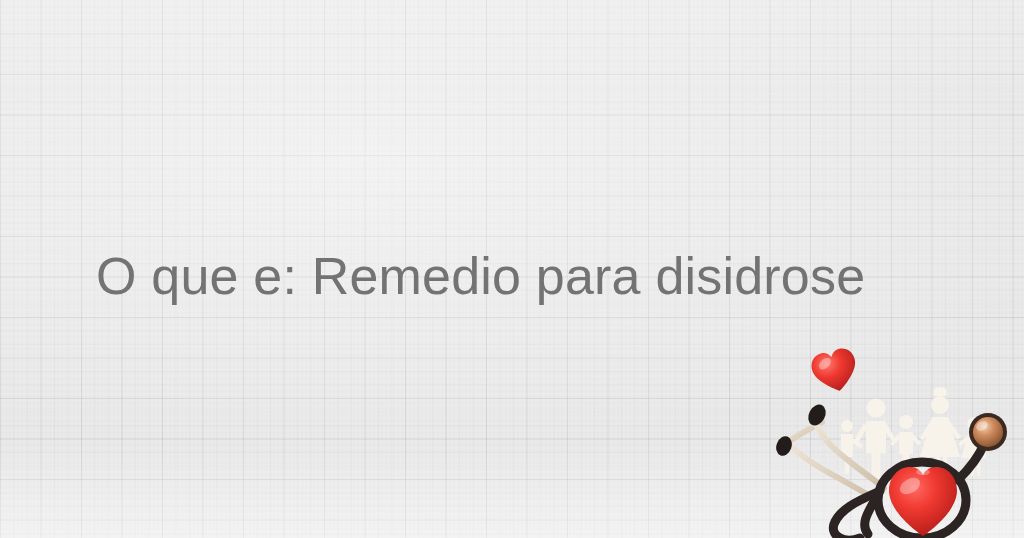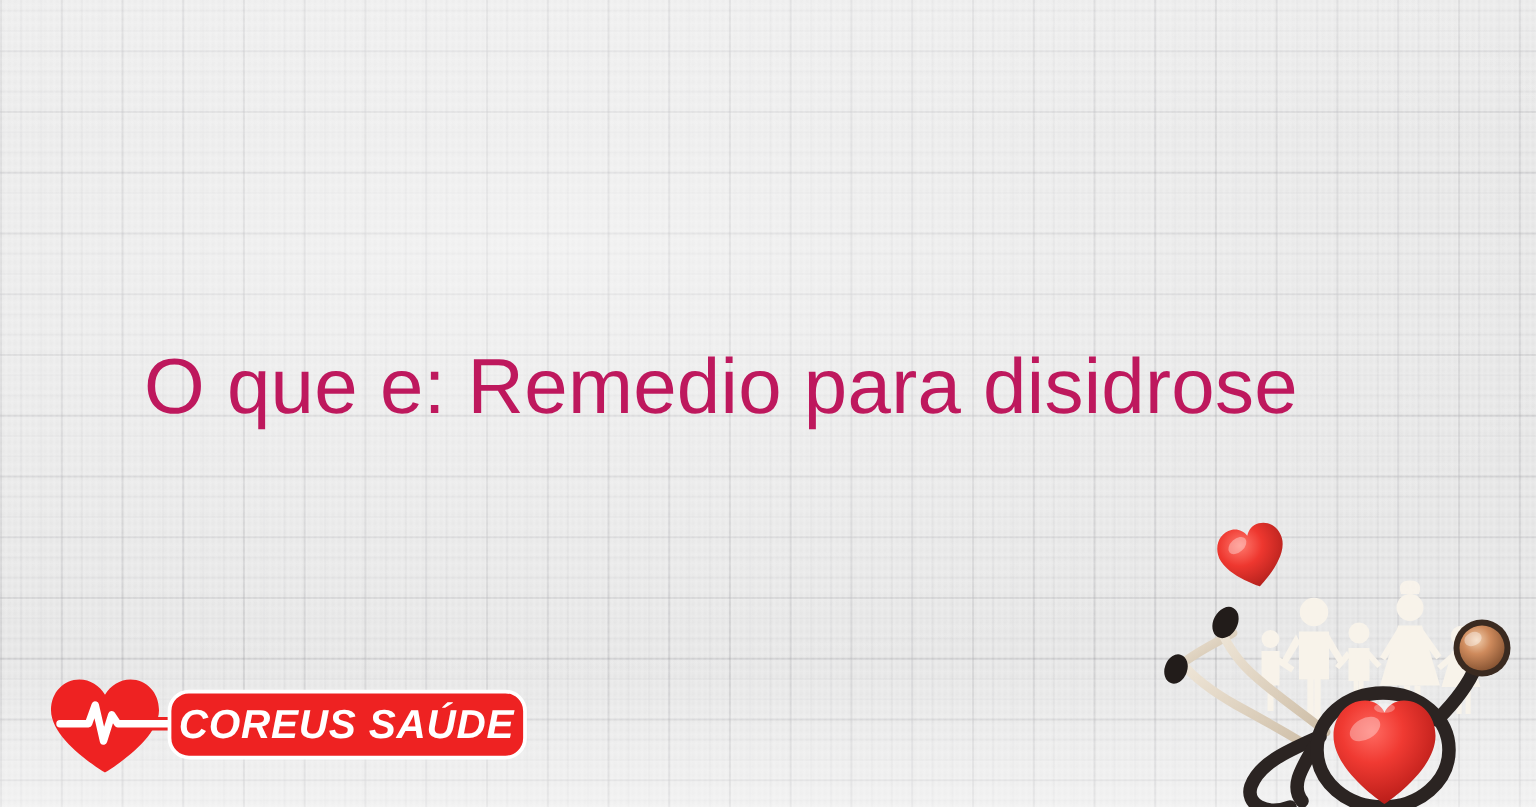--- a/index.html
+++ b/index.html
@@ -48,26 +48,26 @@
     background:
       radial-gradient(120% 90% at 35% 30%, rgba(255,255,255,0.45) 0%, rgba(255,255,255,0) 62%),
       linear-gradient(180deg, rgba(255,255,255,0.20) 0%, rgba(255,255,255,0) 18%, rgba(255,255,255,0) 82%, rgba(255,255,255,0.45) 100%);
     pointer-events: none;
   }
 
   
   .title {
     position: absolute;
     left: 96px;
-    top: 227px;
+    top: 245px;
     width: 860px;
     font-size: 52px;
     line-height: 62px;
     font-weight: 400;
-    color: #be185d;
+    color: #737373;
     letter-spacing: 0.2px;
     white-space: nowrap;
   }
 
   
   .logo {
     position: absolute;
     left: 28px;
     top: 449px;
     width: 324px;
@@ -89,35 +89,20 @@
 <body>
 
 <div id="canvas">
 
   <div class="bg-grid"></div>
   <div class="bg-texture"></div>
   <div class="bg-sheen"></div>
 
   <div class="title">O que e: Remedio para disidrose</div>
 
-  <div class="logo">
-    <svg width="324" height="68" viewBox="0 0 324 68" xmlns="http://www.w3.org/2000/svg">
-
-      <g>
-        <path d="M42 66 C42 66 6 45 6 24.5 C6 12.5 14.5 4 25 4 C32 4 38.5 8.2 42 14.2 C45.5 8.2 52 4 59 4 C69.5 4 78 12.5 78 24.5 C78 45 42 66 42 66 Z" fill="#ee2222"></path>
-        <rect x="66" y="29" width="26" height="9" fill="#ee2222"></rect>
-        <path d="M12 33.5 H26 L31 33.5 L35.5 21 L41 45 L46.5 27.5 L50.5 33.5 L92 33.5" fill="none" stroke="#ffffff" stroke-width="5" stroke-linejoin="round" stroke-linecap="round"></path>
-      </g>
-
-      <g>
-        <rect x="85" y="12" width="237" height="44" rx="13" ry="13" fill="#ee2222" stroke="#ffffff" stroke-width="2.5"></rect>
-        <text x="203" y="43" text-anchor="middle" font-family="Liberation Sans, sans-serif" font-size="27" font-weight="bold" font-style="italic" letter-spacing="0.5" fill="#ffffff">COREUS SAÚDE</text>
-      </g>
-    </svg>
-  </div>
 
   <div class="illustration">
     <svg width="248" height="190" viewBox="0 0 248 190" xmlns="http://www.w3.org/2000/svg">
       <defs>
         <radialGradient id="gHeartBig" cx="38%" cy="30%" r="72%">
           <stop offset="0%" stop-color="#ff6a61"></stop>
           <stop offset="42%" stop-color="#f03a32"></stop>
           <stop offset="100%" stop-color="#b81c18"></stop>
         </radialGradient>
         <radialGradient id="gHeartSmall" cx="36%" cy="28%" r="74%">

